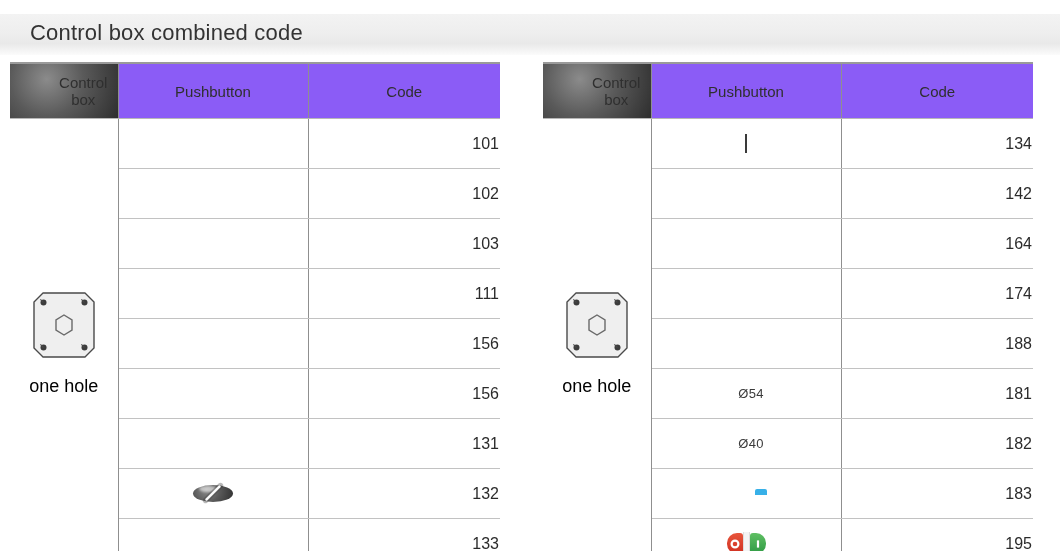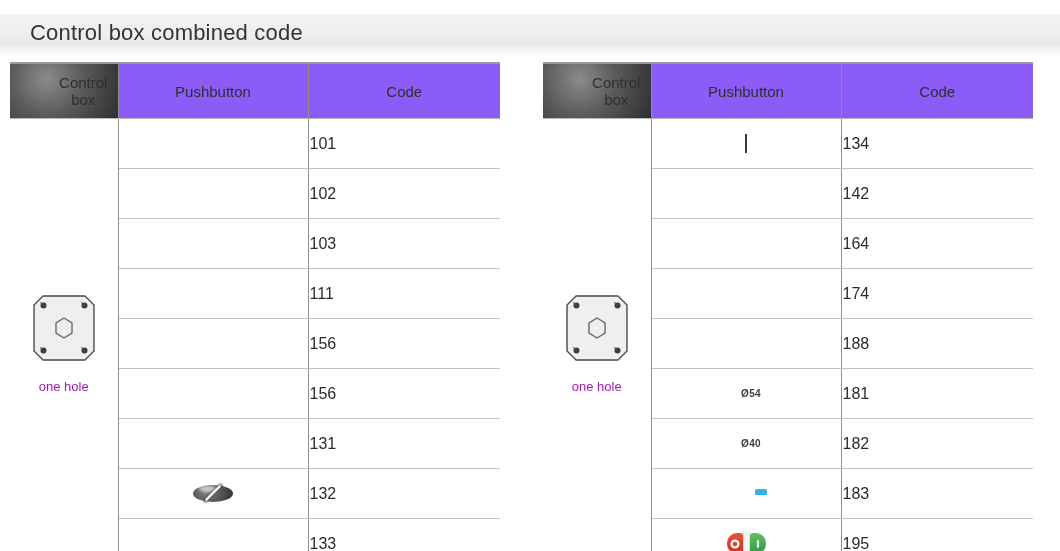--- a/index.html
+++ b/index.html
@@ -40,38 +40,38 @@
     border-bottom:1px solid #b8b8b8;
     text-align:center;vertical-align:middle;
     background:#8b5cf6;
   }
   thead th.k{border-right:1px solid #8f8f8f;}
   thead th.p{border-right:1px solid #8f8f8f;}
 
   tbody td{
     height:47px;
     border-bottom:1px solid #c2c2c2;
-    text-align:left;vertical-align:middle;
+    text-align:right;vertical-align:middle;
     background:#fff;
   }
   tbody td.box{
     border-right:1px solid #8f8f8f;
     border-bottom:1px solid #c2c2c2;
     vertical-align:middle;
   }
   tbody td.btn{border-right:1px solid #8f8f8f;}
   tbody td.code{font-size:16px;color:#2b2b2b;}
 
   
   .cbox{display:flex;flex-direction:column;align-items:center;justify-content:center;}
-  .cbox .lbl{font-size:13px;color:#a21caf;margin-top:12px;}
+  .cbox .lbl{font-size:18px;color:#000000;margin-top:12px;}
 
   
   .iconwrap{display:flex;align-items:center;justify-content:center;gap:10px;}
-  .dim{font-size:10px;font-weight:700;color:#3b3b3b;letter-spacing:.3px;}
+  .dim{font-size:13px;font-weight:400;color:#3b3b3b;letter-spacing:.3px;}
 
   .ic{position:relative;display:inline-block;}
 
   
   .round{width:26px;height:26px;border-radius:50%;position:relative;}
   .round::after{
     content:"";position:absolute;left:14%;top:9%;width:45%;height:34%;
     border-radius:50%;background:rgba(255,255,255,.55);filter:blur(1.2px);
   }
   .g{background:radial-gradient(circle at 34% 28%,#6fd39a 0%,#27a35f 48%,#0d7b3d 100%);

